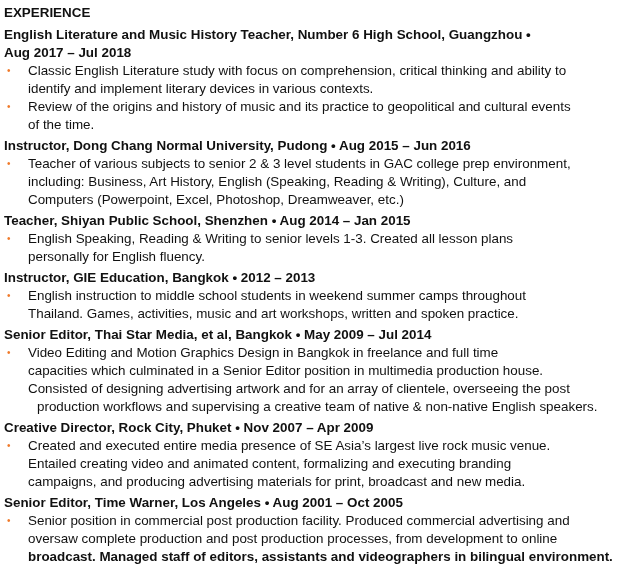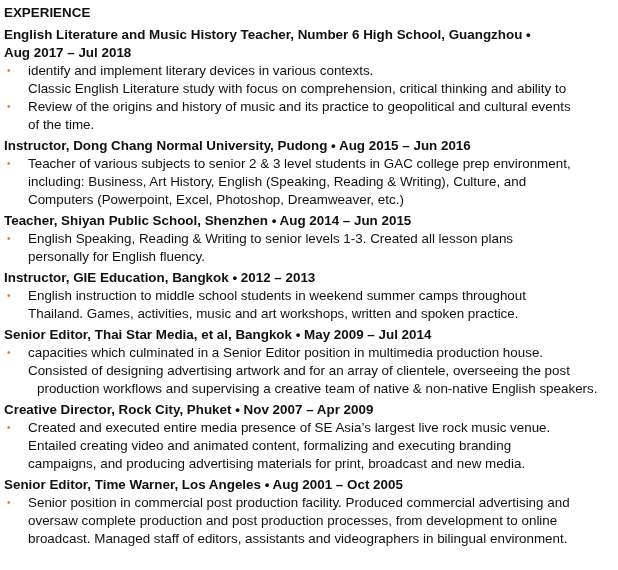--- a/index.html
+++ b/index.html
@@ -25,43 +25,43 @@
 
 <div class="page">
   <div class="section-title">EXPERIENCE</div>
   <div id="jobs">
       <div class="job">
         <div class="job-head">English Literature and Music History Teacher, Number 6 High School, Guangzhou •</div>
         <div class="job-head">Aug 2017 – Jul 2018</div>
         <ul class="bullets">
           <li class="bullet">
             <span class="bullet-dot" style="color: rgb(240, 122, 42);">•</span>
+            <div style="white-space: nowrap;">Classic English Literature study with focus on comprehension, critical thinking and ability to</div>
             <div style="white-space: nowrap;">identify and implement literary devices in various contexts.</div>
-            <div style="white-space: nowrap;">Classic English Literature study with focus on comprehension, critical thinking and ability to</div>
           </li>
           <li class="bullet">
             <span class="bullet-dot" style="color: rgb(240, 122, 42);">•</span>
             <div style="white-space: nowrap;">Review of the origins and history of music and its practice to geopolitical and cultural events</div>
             <div style="white-space: nowrap;">of the time.</div>
           </li>
         </ul>
       </div>
       <div class="job">
         <div class="job-head">Instructor, Dong Chang Normal University, Pudong • Aug 2015 – Jun 2016</div>
         <ul class="bullets">
           <li class="bullet">
             <span class="bullet-dot" style="color: rgb(240, 122, 42);">•</span>
             <div style="white-space: nowrap;">Teacher of various subjects to senior 2 &amp; 3 level students in GAC college prep environment,</div>
             <div style="white-space: nowrap;">including: Business, Art History, English (Speaking, Reading &amp; Writing), Culture, and</div>
             <div style="white-space: nowrap;">Computers (Powerpoint, Excel, Photoshop, Dreamweaver, etc.)</div>
           </li>
         </ul>
       </div>
       <div class="job">
-        <div class="job-head">Teacher, Shiyan Public School, Shenzhen • Aug 2014 – Jun 2015</div>
+        <div class="job-head">Teacher, Shiyan Public School, Shenzhen • Aug 2014 – Jan 2015</div>
         <ul class="bullets">
           <li class="bullet">
             <span class="bullet-dot" style="color: rgb(240, 122, 42);">•</span>
             <div style="white-space: nowrap;">English Speaking, Reading &amp; Writing to senior levels 1-3. Created all lesson plans</div>
             <div style="white-space: nowrap;">personally for English fluency.</div>
           </li>
         </ul>
       </div>
       <div class="job">
         <div class="job-head">Instructor, GIE Education, Bangkok •  2012 – 2013</div>
@@ -71,20 +71,21 @@
             <div style="white-space: nowrap;">English instruction to middle school students in weekend summer camps throughout</div>
             <div style="white-space: nowrap;">Thailand. Games, activities, music and art workshops, written and spoken practice.</div>
           </li>
         </ul>
       </div>
       <div class="job">
         <div class="job-head">Senior Editor, Thai Star Media, et al, Bangkok • May 2009 – Jul 2014</div>
         <ul class="bullets">
           <li class="bullet">
             <span class="bullet-dot" style="color: rgb(240, 122, 42);">•</span>
+            <div style="white-space: nowrap;">Video Editing and Motion Graphics Design in Bangkok in freelance and full time</div>
             <div style="white-space: nowrap;">capacities which culminated in a Senior Editor position in multimedia production house.</div>
             <div style="white-space: nowrap;">Consisted of designing advertising artwork and for an array of clientele, overseeing the post</div>
             <div style="white-space: nowrap; padding-left: 9px;">production workflows and supervising a creative team of native &amp; non-native English speakers.</div>
           </li>
         </ul>
       </div>
       <div class="job">
         <div class="job-head">Creative Director, Rock City, Phuket • Nov 2007 – Apr 2009</div>
         <ul class="bullets">
           <li class="bullet">
@@ -95,18 +96,18 @@
           </li>
         </ul>
       </div>
       <div class="job">
         <div class="job-head">Senior Editor, Time Warner, Los Angeles • Aug 2001 – Oct 2005</div>
         <ul class="bullets">
           <li class="bullet">
             <span class="bullet-dot" style="color: rgb(240, 122, 42);">•</span>
             <div style="white-space: nowrap;">Senior position in commercial post production facility. Produced commercial advertising and</div>
             <div style="white-space: nowrap;">oversaw complete production and post production processes, from development to online</div>
-            <div style="white-space: nowrap;">broadcast. Managed staff of editors, assistants and videographers in bilingual environment.</div>
+            <div style="white-space: nowrap; font-weight: bold;">broadcast. Managed staff of editors, assistants and videographers in bilingual environment.</div>
           </li>
         </ul>
       </div>
     </div>
 </div>
 
 </body></html>

